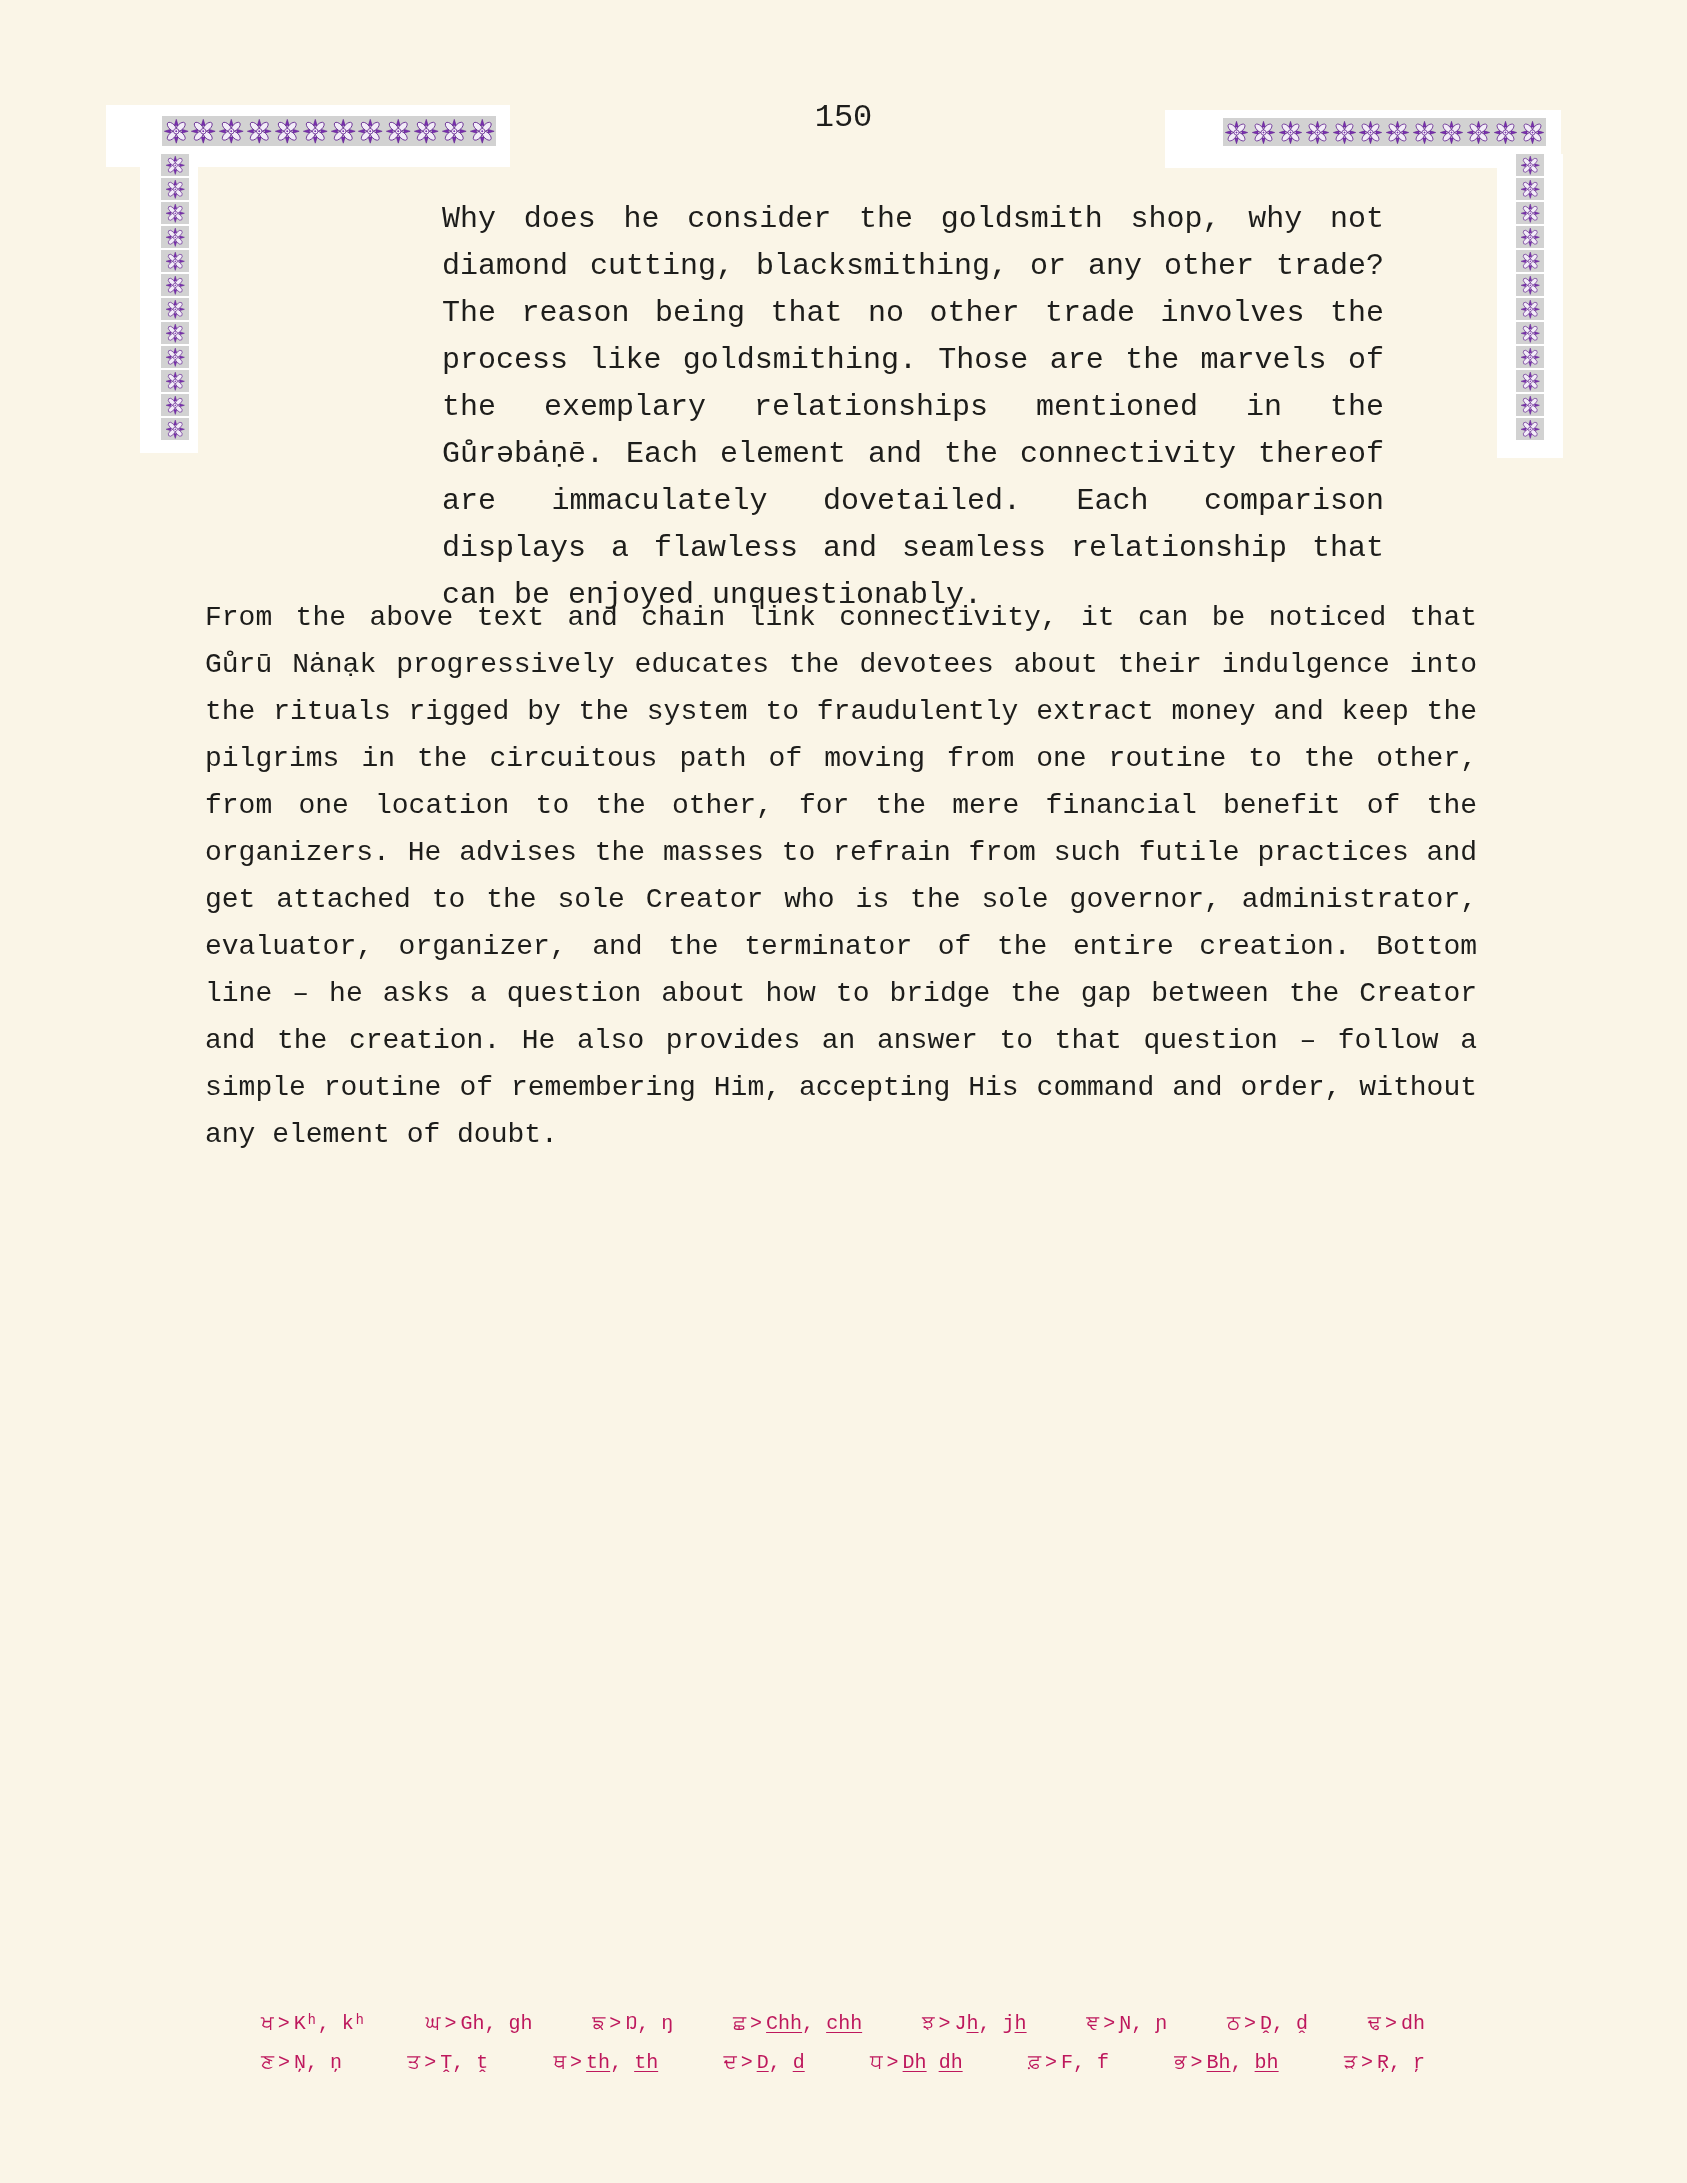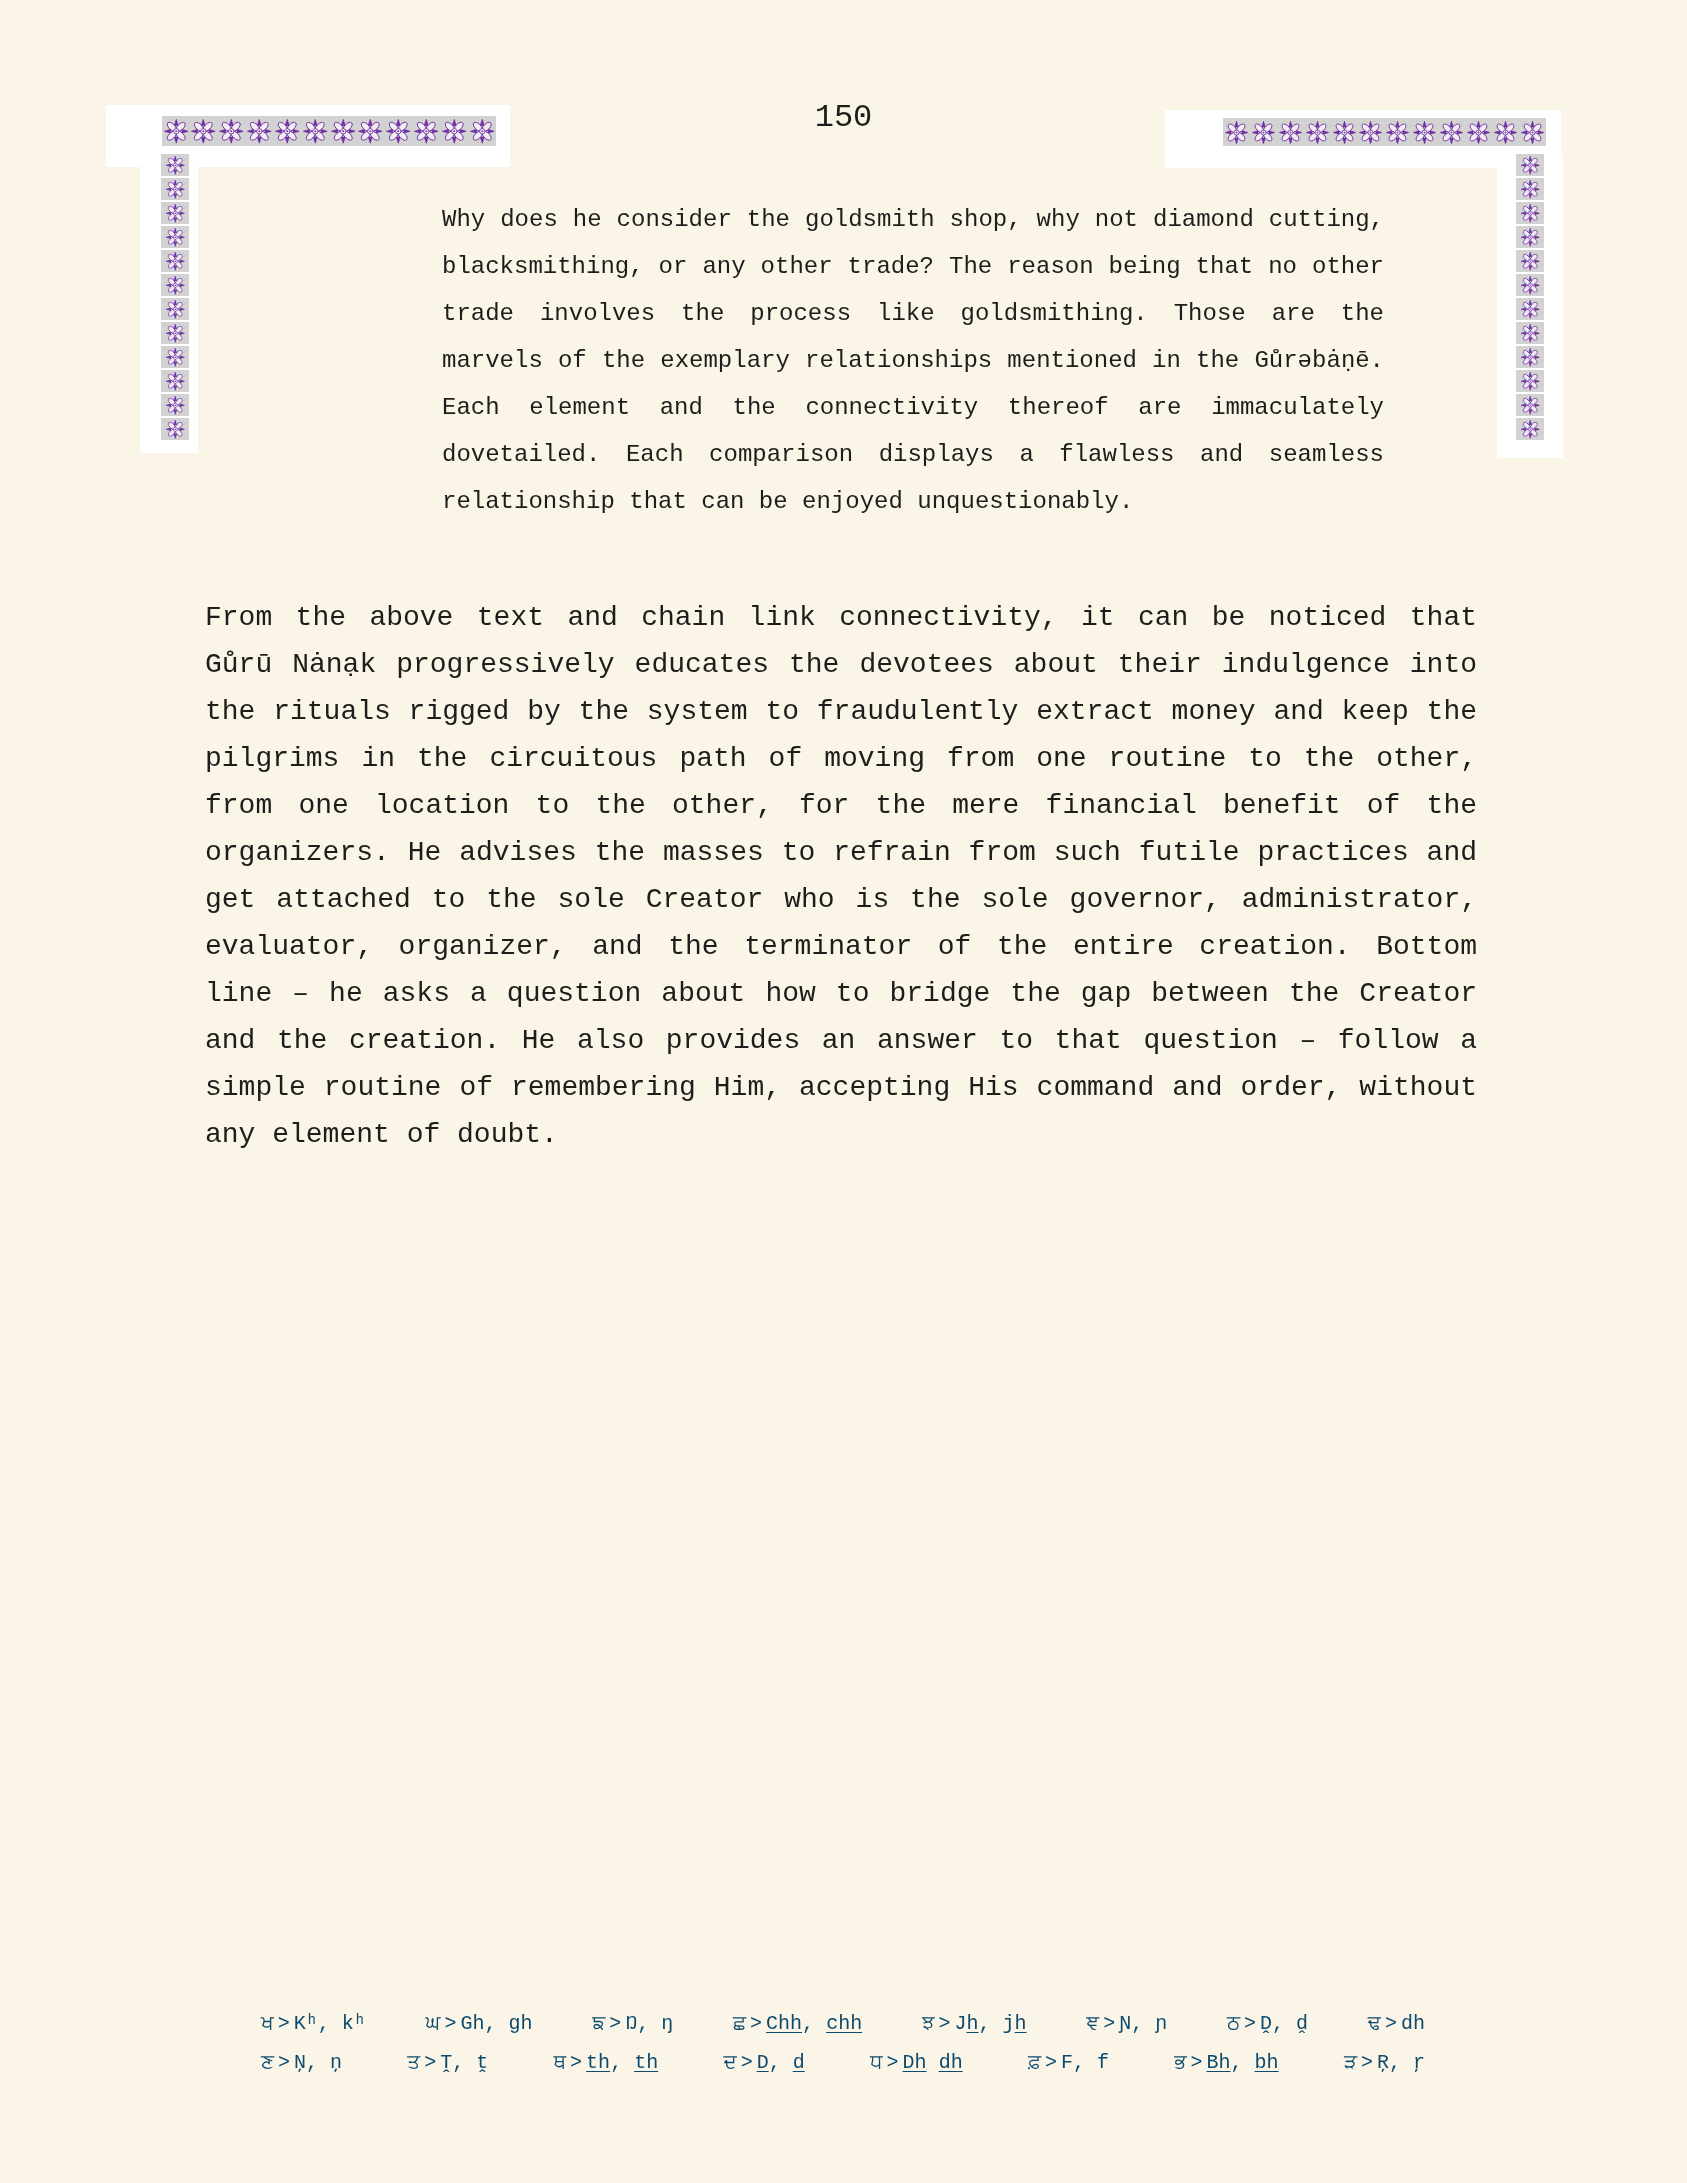--- a/index.html
+++ b/index.html
@@ -26,21 +26,21 @@
     position:absolute;display:flex;flex-direction:column;gap:2px;
   }
   .orn-cell{
     width:28.4px;height:22px;background:#D2D2D2;
     display:flex;align-items:center;justify-content:center;overflow:hidden;
   }
   .flower{display:block;}
   
   .quote{
     position:absolute;left:442px;top:196px;width:942px;
-    font-size:24px;line-height:47px;text-align:justify;
+    font-size:30px;line-height:47px;text-align:justify;
   }
   .para-main{
     position:absolute;left:205px;top:594px;width:1272px;
     font-size:28px;line-height:47px;text-align:justify;
   }
   .para-final{
     position:absolute;left:205px;top:1183px;width:1272px;
     font-size:30px;line-height:47px;text-align:left;
   }
   
@@ -890,21 +890,21 @@
           <circle cx="20" cy="20" r="1.6" fill="#7A2FB0"></circle>
         </svg>
       </div>
     </div>
 
   <div class="quote">Why does he consider the goldsmith shop, why not diamond cutting, blacksmithing, or any other trade? The reason being that no other trade involves the process like goldsmithing. Those are the marvels of the exemplary relationships mentioned in the Gůrəbȧṇē. Each element and the connectivity thereof are immaculately dovetailed. Each comparison displays a flawless and seamless relationship that can be enjoyed unquestionably.</div>
 
   <div class="para-main">From the above text and chain link connectivity, it can be noticed that Gůrū Nȧnạk progressively educates the devotees about their indulgence into the rituals rigged by the system to fraudulently extract money and keep the pilgrims in the circuitous path of moving from one routine to the other, from one location to the other, for the mere financial benefit of the organizers. He advises the masses to refrain from such futile practices and get attached to the sole Creator who is the sole governor, administrator, evaluator, organizer, and the terminator of the entire creation. Bottom line – he asks a question about how to bridge the gap between the Creator and the creation. He also provides an answer to that question – follow a simple routine of remembering Him, accepting His command and order, without any element of doubt.</div>
 
 
-  <div class="translit" style="color: #0c4a6e;">
+  <div class="translit" style="color: #be185d;">
       <div class="key-row">
         <span class="key-item"><span>ਖ</span><span class="sep">&gt;</span><span>Kʰ, kʰ</span></span>
         <span class="key-item"><span>ਘ</span><span class="sep">&gt;</span><span>Gh, gh</span></span>
         <span class="key-item"><span>ਙ</span><span class="sep">&gt;</span><span>Ŋ, ŋ</span></span>
         <span class="key-item"><span>ਛ</span><span class="sep">&gt;</span><span><u>Chh</u>, <u>chh</u></span></span>
         <span class="key-item"><span>ਝ</span><span class="sep">&gt;</span><span>J<u>h</u>, j<u>h</u></span></span>
         <span class="key-item"><span>ਞ</span><span class="sep">&gt;</span><span>Ɲ, ɲ</span></span>
         <span class="key-item"><span>ਠ</span><span class="sep">&gt;</span><span>Ḓ, ḓ</span></span>
         <span class="key-item"><span>ਢ</span><span class="sep">&gt;</span><span>dh</span></span>
       </div>

